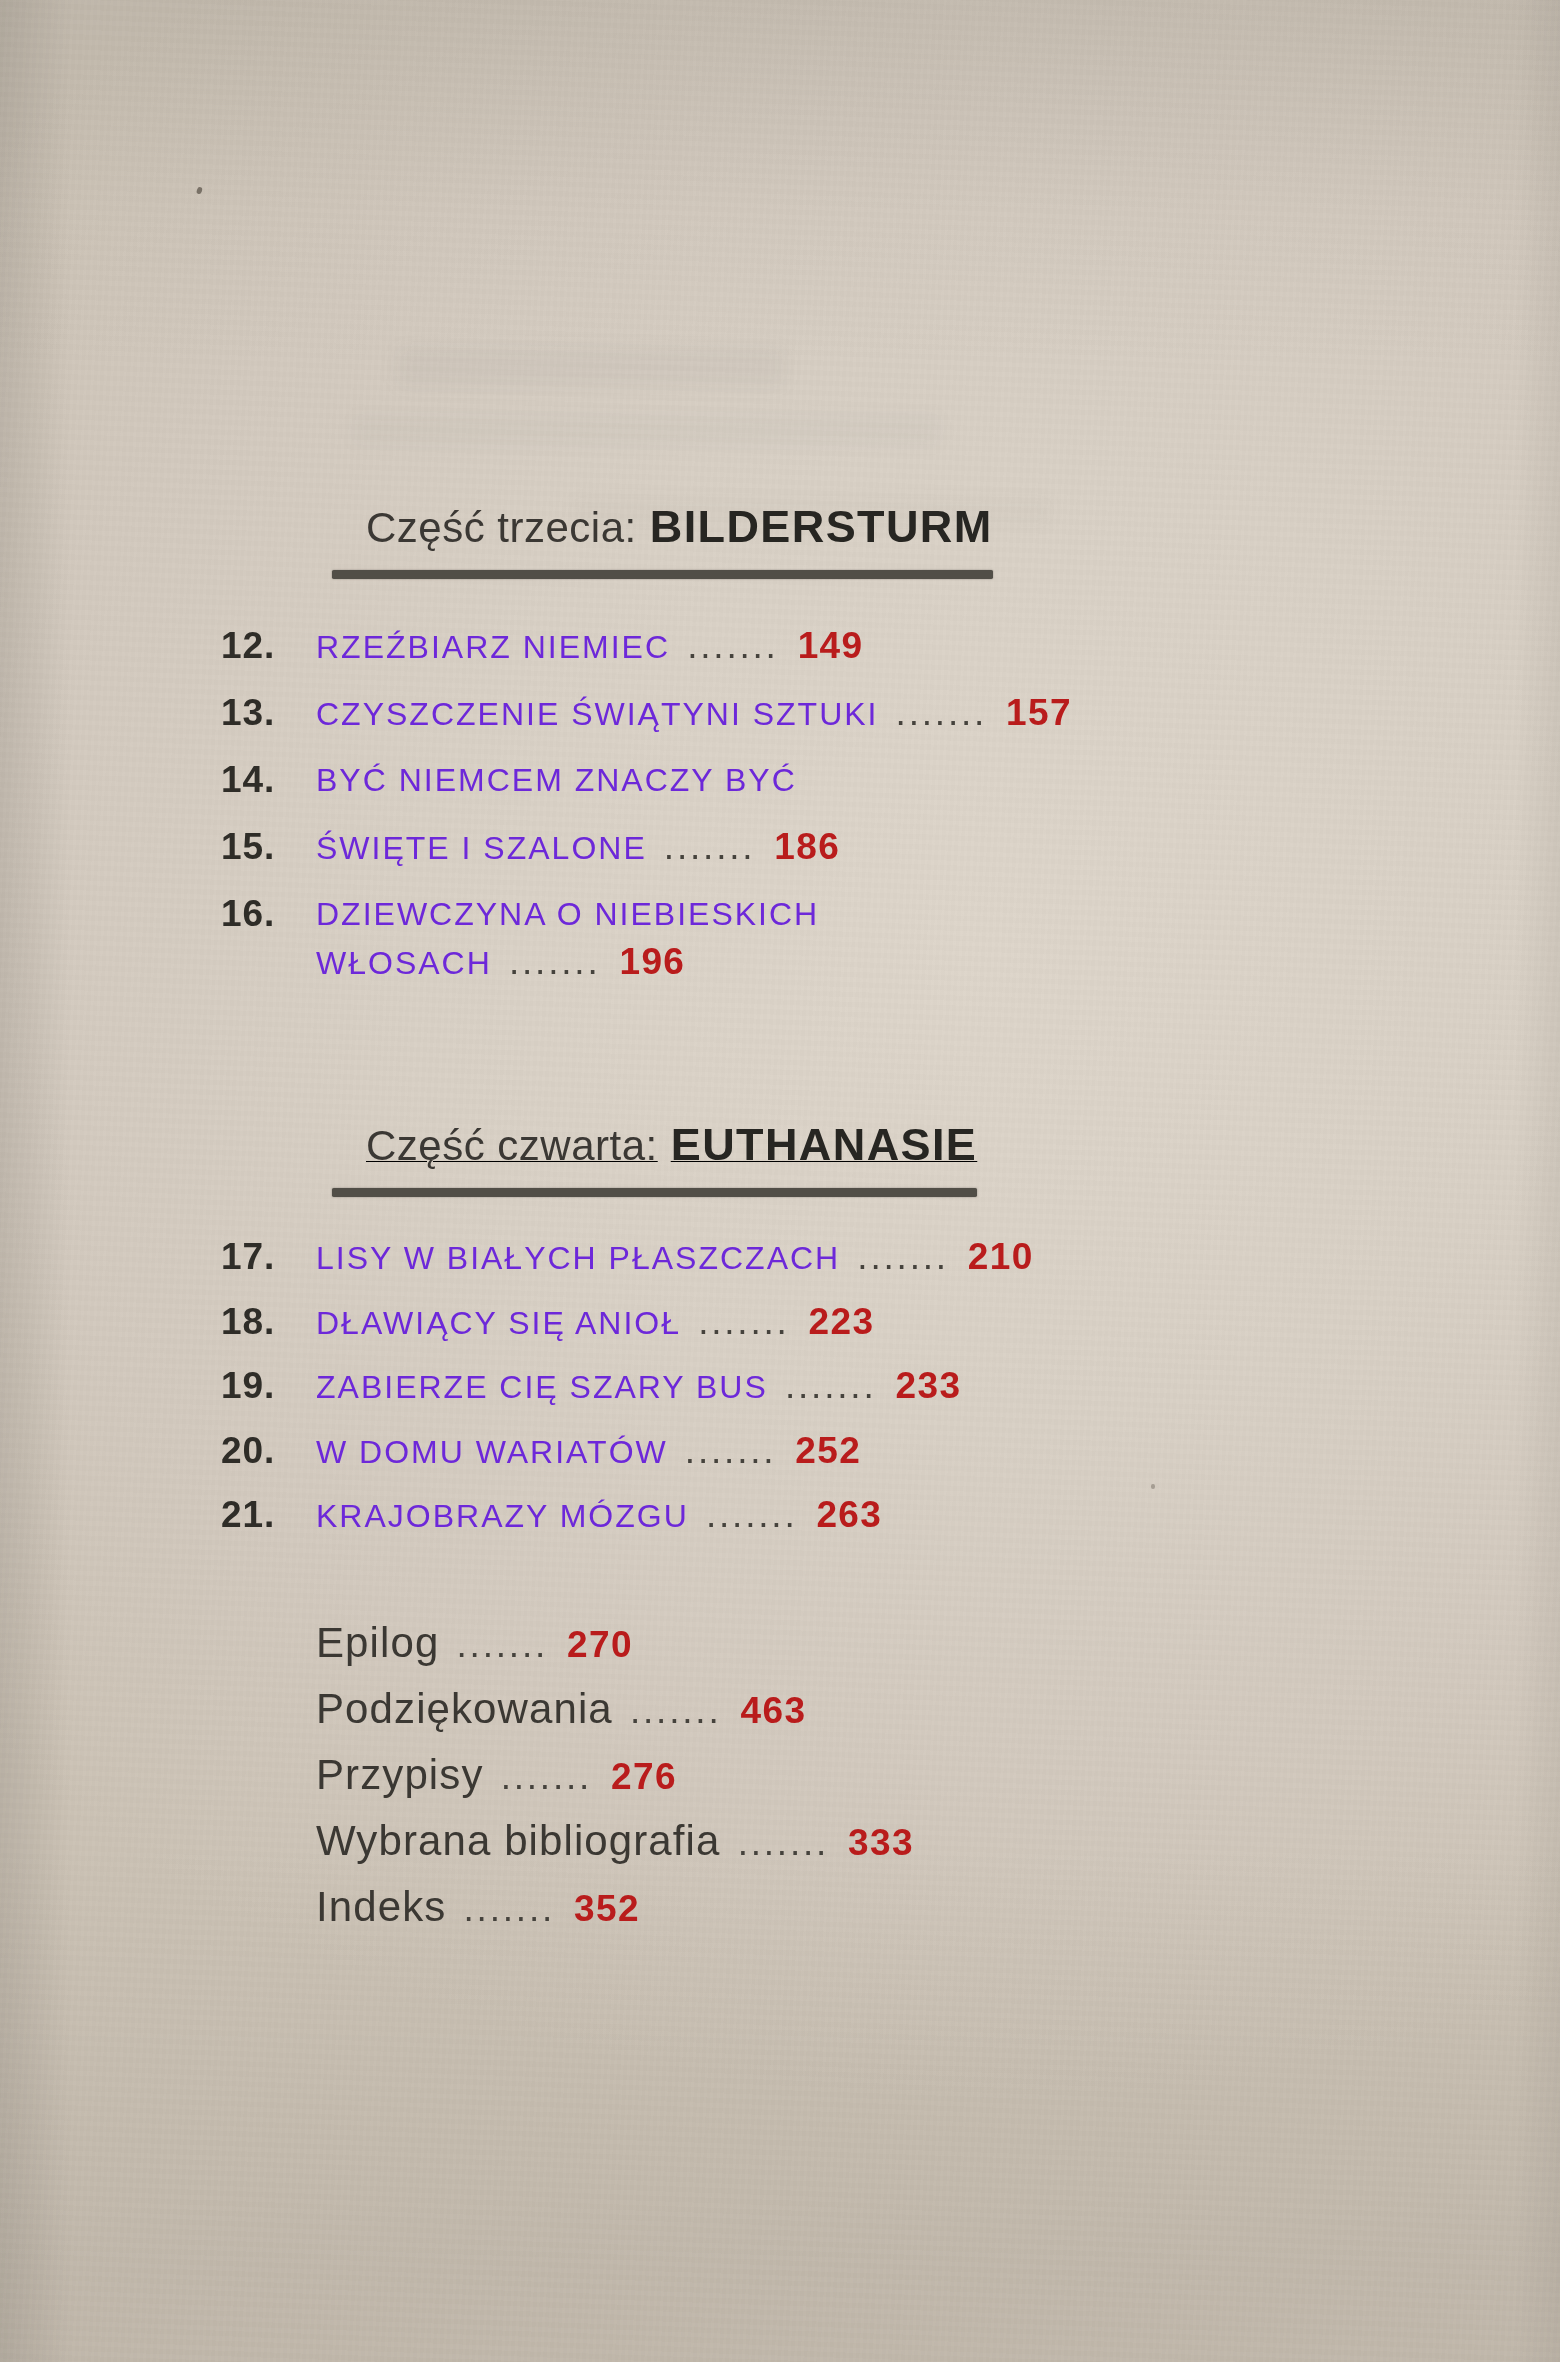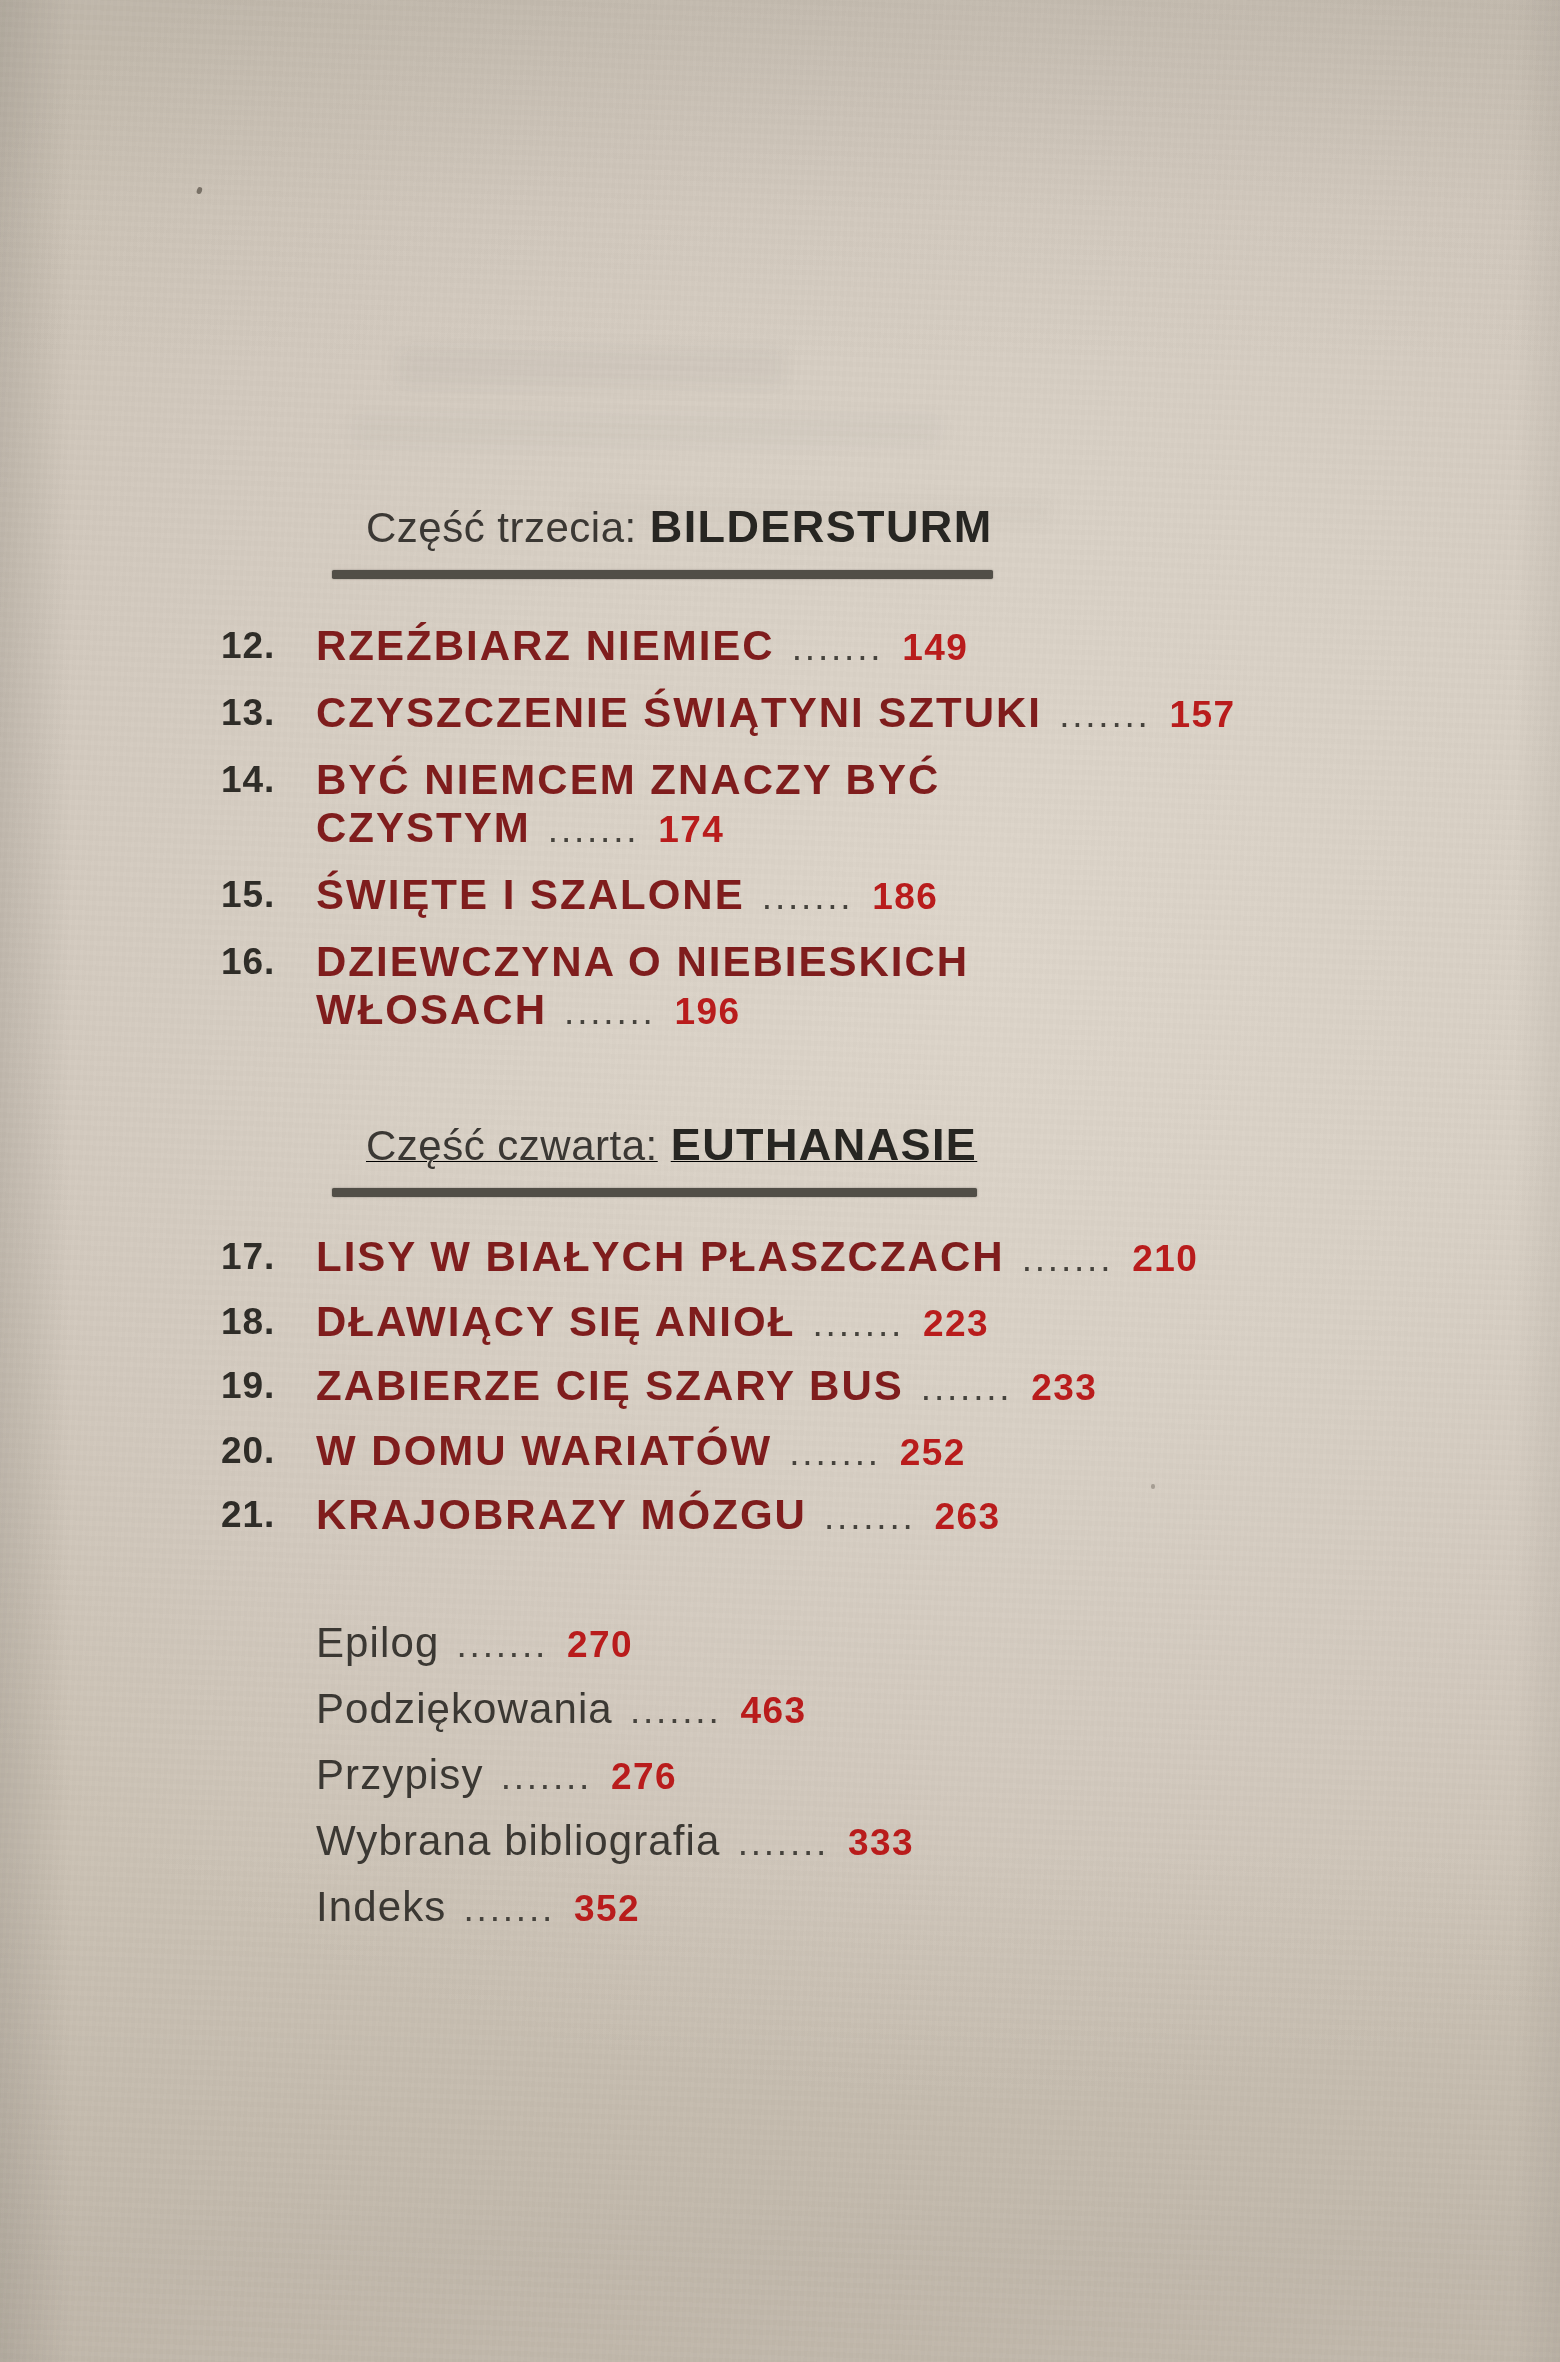--- a/index.html
+++ b/index.html
@@ -37,21 +37,21 @@
   .h-prefix{font-size:42px;font-weight:400;color:#3b3834;letter-spacing:0.5px;}
   .h-title{font-size:45px;font-weight:800;color:#272622;letter-spacing:1.4px;margin-left:13px;}
   .h-rule{height:9.2px;background:#514e47;margin-top:6.5px;border-radius:1.8px;box-shadow:0 0 1.8px rgba(80,76,70,.6);}
 
   .sec{position:absolute;}
   .row{position:relative;height:46px;line-height:46px;white-space:nowrap;padding-left:98px;}
   .row.first{margin-top:0;}
   .row + .row{margin-top:21px;}
   .row.cont{margin-top:1.8px;}
   .num{position:absolute;left:3px;top:0;font-size:37px;font-weight:700;color:#2f2d28;letter-spacing:0.9px;}
-  .t{font-size:42px;font-weight:700;color:#7f1d1d;letter-spacing:2px;}
+  .t{font-size:32px;font-weight:400;color:#6d28d9;letter-spacing:2px;}
   .dots{font-size:37px;color:#45423c;letter-spacing:2.8px;margin:0 14.8px 0 13px;}
   .pg{font-size:37px;font-weight:700;color:#b91c1c;letter-spacing:1.4px;}
 
   .back .row{padding-left:0;}
   .back + .back{margin-top:20px;}
   .lbl{font-size:42px;font-weight:400;color:#3b3833;letter-spacing:1.1px;}
 </style>
 </head>
 <body>
 
@@ -79,25 +79,20 @@
   </div>
   <div class="row">
     <span class="num">13.</span>
     <span class="t">CZYSZCZENIE ŚWIĄTYNI SZTUKI</span>
     <span class="dots">.......</span>
     <span class="pg">157</span>
   </div>
   <div class="row">
     <span class="num">14.</span>
     <span class="t">BYĆ NIEMCEM ZNACZY BYĆ</span>
-  </div>
-  <div class="row cont">
-    <span class="t">CZYSTYM</span>
-    <span class="dots">.......</span>
-    <span class="pg">174</span>
   </div>
   <div class="row">
     <span class="num">15.</span>
     <span class="t">ŚWIĘTE I SZALONE</span>
     <span class="dots">.......</span>
     <span class="pg">186</span>
   </div>
   <div class="row">
     <span class="num">16.</span>
     <span class="t">DZIEWCZYNA O NIEBIESKICH</span>

